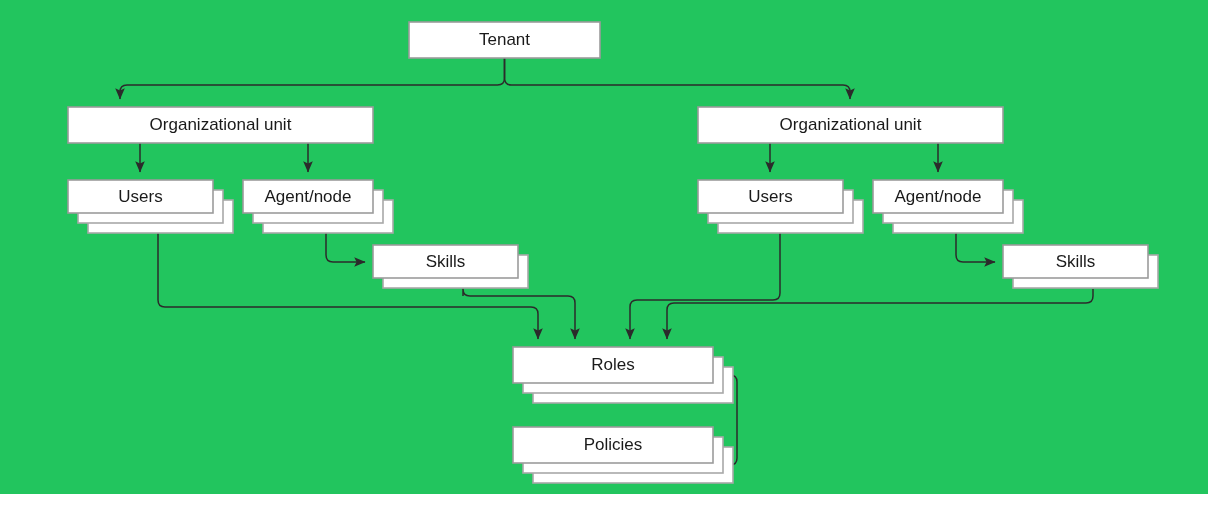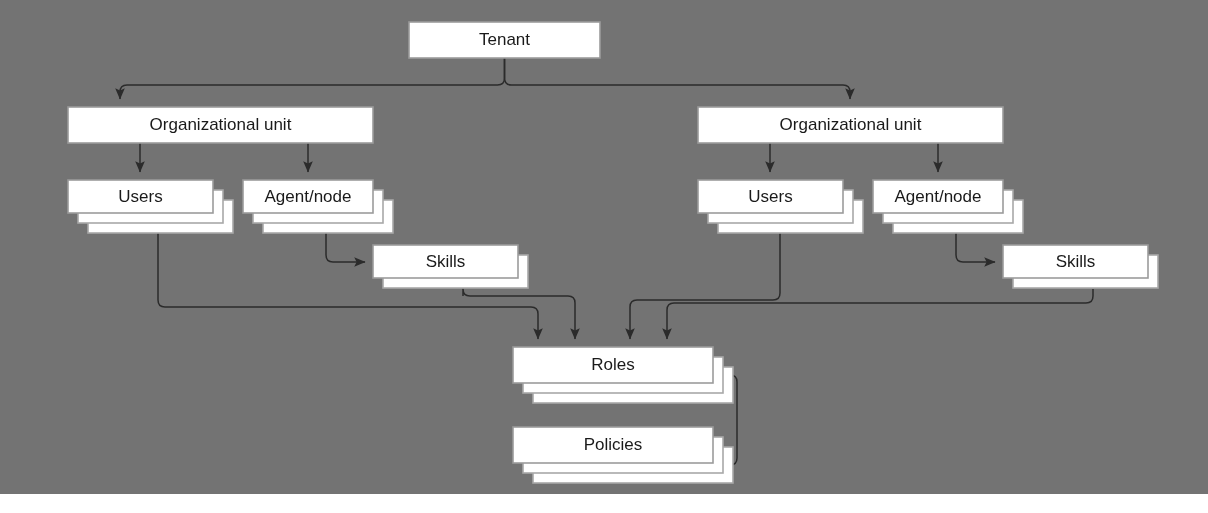--- a/index.html
+++ b/index.html
@@ -8,21 +8,21 @@
     padding: 0;
     background: #ffffff;
   }
   body {
     font-family: "Liberation Sans", sans-serif;
   }
   #diagram-root {
     position: relative;
     width: 1208px;
     height: 494px;
-    background: #737373;
+    background: #22c55e;
     overflow: hidden;
   }
   #diagram-svg {
     position: absolute;
     left: 0;
     top: 0;
     width: 1208px;
     height: 513px;
   }
   .node-label {

